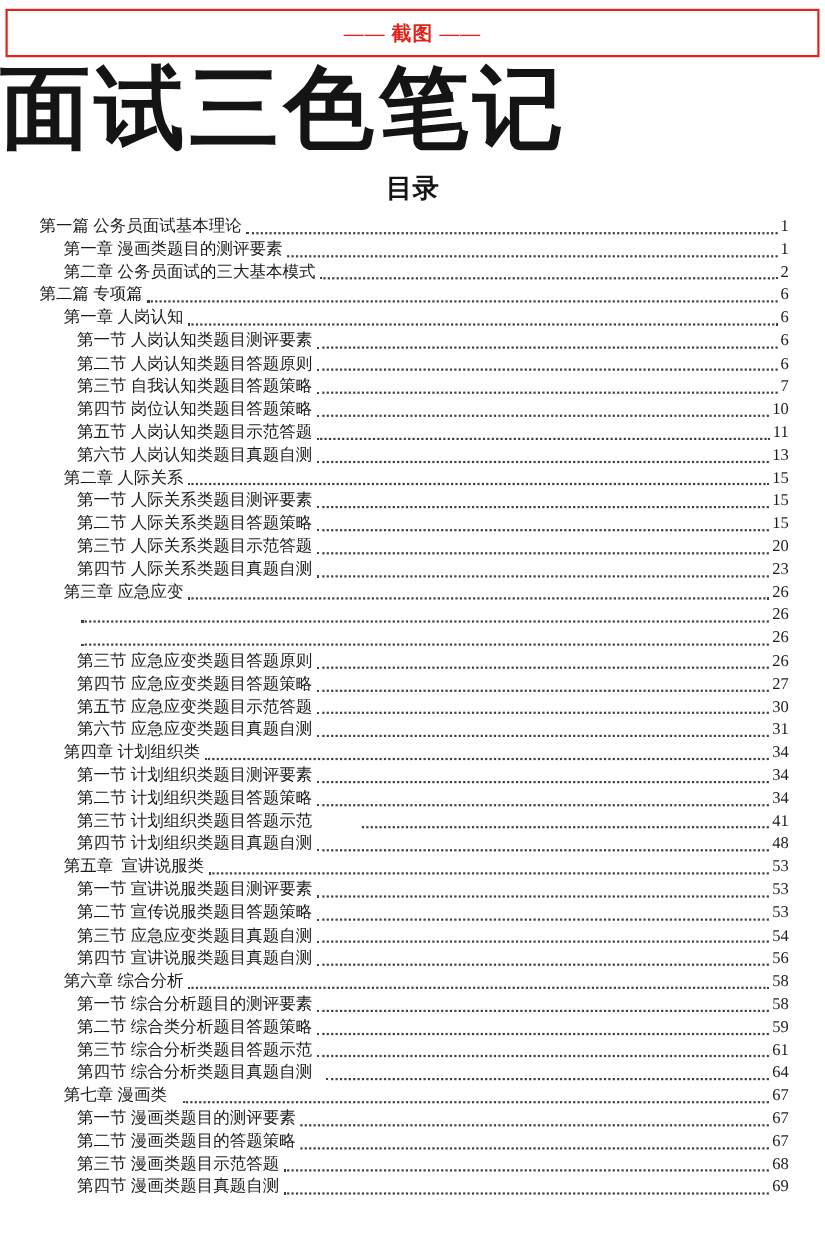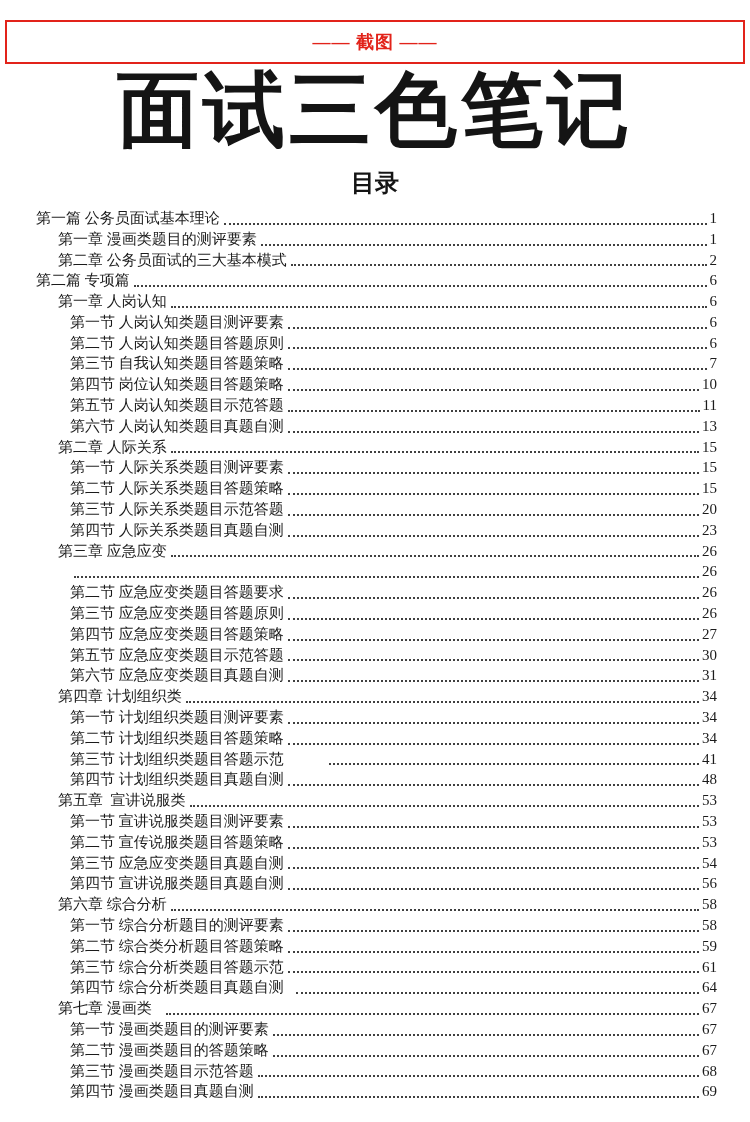--- a/index.html
+++ b/index.html
@@ -13,39 +13,39 @@
     color: #1b1b1b;
   }
   .page {
     width: 750px;
     height: 1122px;
     position: relative;
     background: #ffffff;
   }
   
   .banner {
-    margin: 20px 5px 0 5px;
+    margin: 8px 5px 0 5px;
     height: 40px;
     border: 2px solid var(--accent, #e2231a);
     display: flex;
     align-items: center;
     justify-content: center;
     box-sizing: content-box;
   }
   .banner-text {
     color: var(--accent, #e2231a);
     font-weight: bold;
     font-size: 18px;
     letter-spacing: 1px;
     white-space: pre;
   }
   
   .doc-title {
     margin: 4px 0 0 0;
-    text-align: center;
+    text-align: left;
     font-size: 82px;
     line-height: 1.06;
     font-weight: bold;
     letter-spacing: 4px;
     color: #141414;
   }
   
   .toc-heading {
     margin: 12px 0 0 0;
     text-align: center;
@@ -183,21 +183,20 @@
       <div class="toc-row lvl1">
         <span class="toc-label">第三章 应急应变</span>
         <span class="leader"></span>
         <span class="toc-page">26</span>
       </div>
       <div class="toc-row lvl2">
         <span class="leader"></span>
         <span class="toc-page">26</span>
       </div>
       <div class="toc-row lvl2">
-        <span class="toc-label">第二节 应急应变类题目答题要求</span>
         <span class="leader"></span>
         <span class="toc-page">26</span>
       </div>
       <div class="toc-row lvl2">
         <span class="toc-label">第三节 应急应变类题目答题原则</span>
         <span class="leader"></span>
         <span class="toc-page">26</span>
       </div>
       <div class="toc-row lvl2">
         <span class="toc-label">第四节 应急应变类题目答题策略</span>

